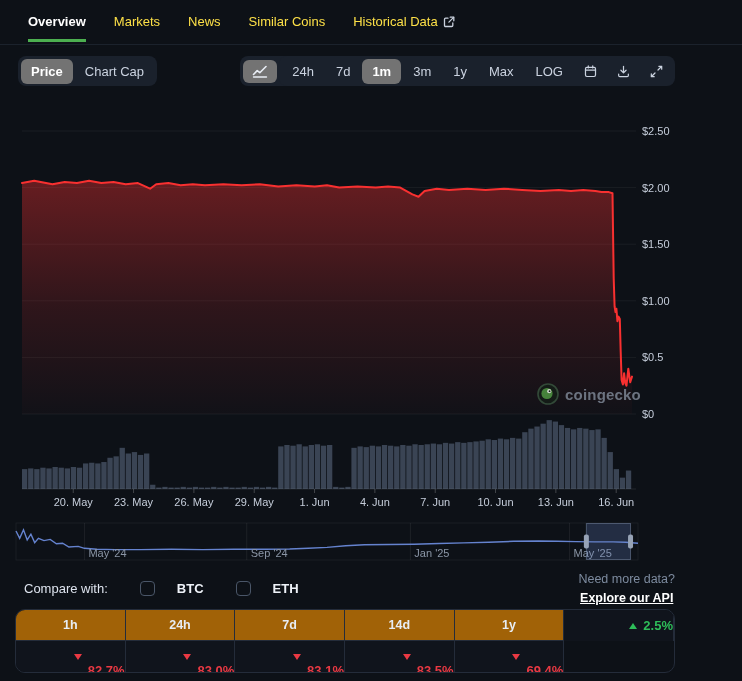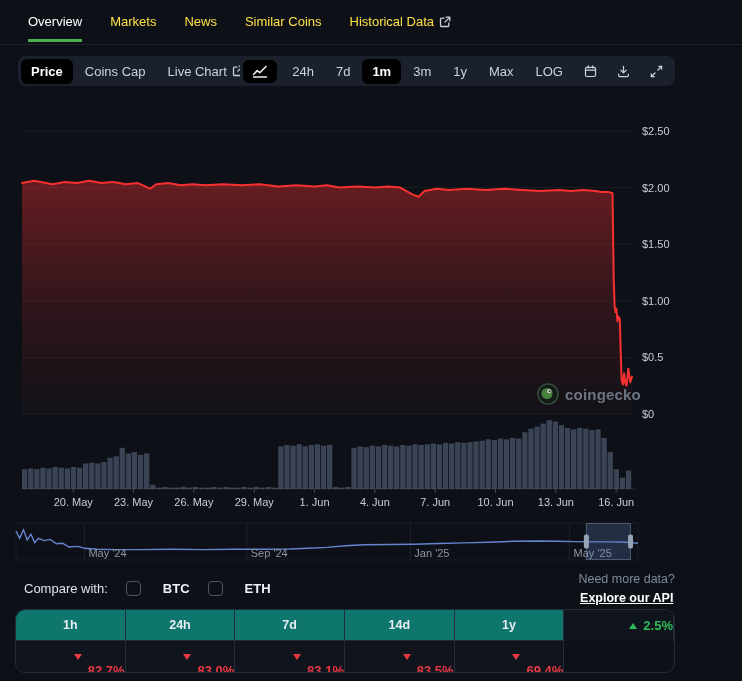--- a/index.html
+++ b/index.html
@@ -4,58 +4,58 @@
 <style>
   html,body{margin:0;padding:0;background:#0d1117;}
   *{box-sizing:border-box;}
   .page{position:relative;width:742px;height:681px;background:#0d1117;overflow:hidden;
         font-family:"Liberation Sans","DejaVu Sans",sans-serif;color:#cdd5e2;}
   svg text{font-family:"Liberation Sans","DejaVu Sans",sans-serif;}
 
   
   .tabbar{position:absolute;top:14px;left:28px;right:0;height:30px;display:flex;gap:28px;align-items:flex-start;}
   .tab{font-size:13px;color:#fde047;padding-bottom:10px;cursor:pointer;display:flex;align-items:center;gap:5px;white-space:nowrap;}
-  .tab.active{color:#fff;font-weight:400;border-bottom:3px solid #4caf50;align-items:center;}
+  .tab.active{color:#fff;font-weight:700;border-bottom:3px solid #4caf50;align-items:center;}
   .tab-divider{position:absolute;top:44px;left:0;right:0;height:1px;background:#1b222c;}
   .ext{width:12px;height:12px;color:#c9d1de;flex:0 0 auto;}
 
   
   .group{position:absolute;top:56px;height:30px;background:#1a212c;border-radius:8px;display:flex;align-items:center;padding:3px;gap:2px;}
   .g1{left:18px;}
   .g2{left:240px;}
   .g3{right:67px;}
   .tbtn{border:none;background:transparent;color:#cbd3e0;font-size:13px;line-height:1;padding:6px 10px;border-radius:6px;
         font-family:inherit;display:flex;align-items:center;gap:5px;cursor:pointer;white-space:nowrap;}
-  .tbtn.active{background:#000000;color:#fff;font-weight:700;}
+  .tbtn.active{background:#737373;color:#fff;font-weight:700;}
   .ibtn{padding:5px 9px;}
   .ibtn svg{width:16px;height:13px;}
   .icon14 svg{width:13px;height:13px;}
 
   
   #chart-layer{position:absolute;left:0;top:0;width:742px;height:523px;}
   .hover-zone{position:absolute;left:22px;top:100px;width:612px;height:390px;}
 
   
   .watermark{position:absolute;left:537px;top:383px;display:flex;align-items:center;gap:6px;opacity:.9;}
   .watermark .wm-text{color:#767e8c;font-size:15px;font-weight:700;letter-spacing:.2px;}
 
   
   .compare-row{position:absolute;top:577px;left:24px;right:67px;height:22px;display:flex;align-items:center;justify-content:space-between;}
-  .cmp-left{display:flex;align-items:center;gap:18px;}
+  .cmp-left{display:flex;align-items:center;gap:32px;}
   .cmp-label{font-size:13px;color:#dde3ee;}
   .chk{display:flex;align-items:center;gap:8px;cursor:pointer;}
   .chk .box{width:15px;height:15px;border:1.5px solid #4a5668;border-radius:4px;background:transparent;}
   .chk .chk-label{font-size:13px;font-weight:700;color:#eef2f8;padding-left:14px;}
   .cmp-right{font-size:12.5px;color:#7d8b9f;display:flex;gap:5px;align-items:center;flex-direction:column;}
   .api-link{color:#fff;font-weight:700;text-decoration:underline;cursor:pointer;}
 
   
   .perf{position:absolute;left:15px;top:609px;width:660px;height:64px;border:1px solid #242c3a;border-radius:10px;overflow:hidden;
         display:grid;grid-template-columns:repeat(6,1fr);grid-template-rows:31px 31px;}
-  .perf-h{background:#0f766e;border-right:1px solid #242c3a;border-bottom:1px solid #242c3a;
+  .perf-h{background:#a16207;border-right:1px solid #242c3a;border-bottom:1px solid #242c3a;
           display:flex;align-items:center;justify-content:center;font-size:12.5px;font-weight:700;color:#e8edf4;}
   .perf-c{background:#10141c;border-right:1px solid #242c3a;display:flex;align-items:center;justify-content:flex-end;
           font-size:13px;font-weight:700;}
   .perf-h:nth-child(6),.perf-c:nth-child(12){border-right:none;}
   .tri{width:0;height:0;border-left:4.5px solid transparent;border-right:4.5px solid transparent;margin-right:6px;}
   .perf-c.up .tri{border-bottom:6px solid #2ebd59;}
   .perf-c.down .tri{border-top:6px solid #ea3943;}
   .perf-c.up .perf-text{color:#2ebd59;}
   .perf-c.down .perf-text{color:#ea3943;margin-top:28px;}
 </style>
@@ -257,30 +257,22 @@
           <path d="M10.6 1.4 5.9 6.1"></path>
       </svg>
     </div>
   </div>
 
   <div class="group g1">
     <button class="tbtn active">
         <span>Price</span>
       </button>
     <button class="tbtn">
-        <span>Coins Cap</span>
-      </button>
-    <button class="tbtn">
-      <span>Live Chart</span>
-      <svg class="ext" viewBox="0 0 12 12" fill="none" stroke="currentColor" stroke-width="1.3" stroke-linecap="round" stroke-linejoin="round">
-        <path d="M5 2.2H2.6A1.1 1.1 0 0 0 1.5 3.3v6.1a1.1 1.1 0 0 0 1.1 1.1h6.1a1.1 1.1 0 0 0 1.1-1.1V7"></path>
-          <path d="M7.2 1.2h3.6v3.6"></path>
-          <path d="M10.6 1.4 5.9 6.1"></path>
-      </svg>
-    </button>
+        <span>Chart Cap</span>
+      </button>
   </div>
 
   <div class="group g2">
     <button class="tbtn ibtn active">
       <svg viewBox="0 0 16 13" fill="none" stroke="#e8edf4" stroke-width="1.6" stroke-linecap="round" stroke-linejoin="round">
         <path d="M1.5 9.5 5.2 5.6l2.6 2.1 6.2-6.2"></path>
           <path d="M1.5 12h13" stroke-width="1.4"></path>
       </svg>
     </button>
     <button class="tbtn ibtn">

